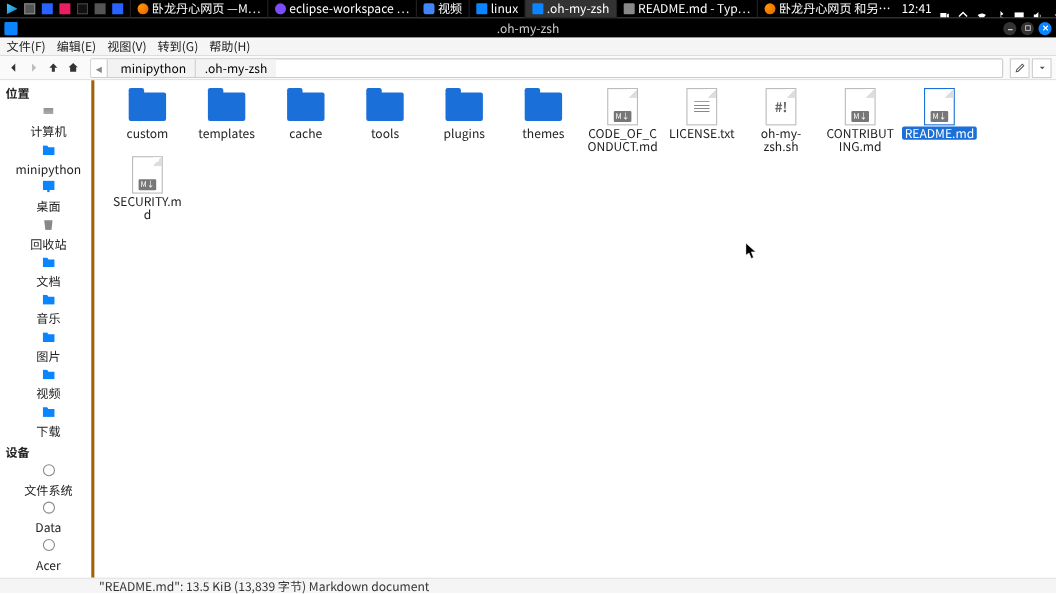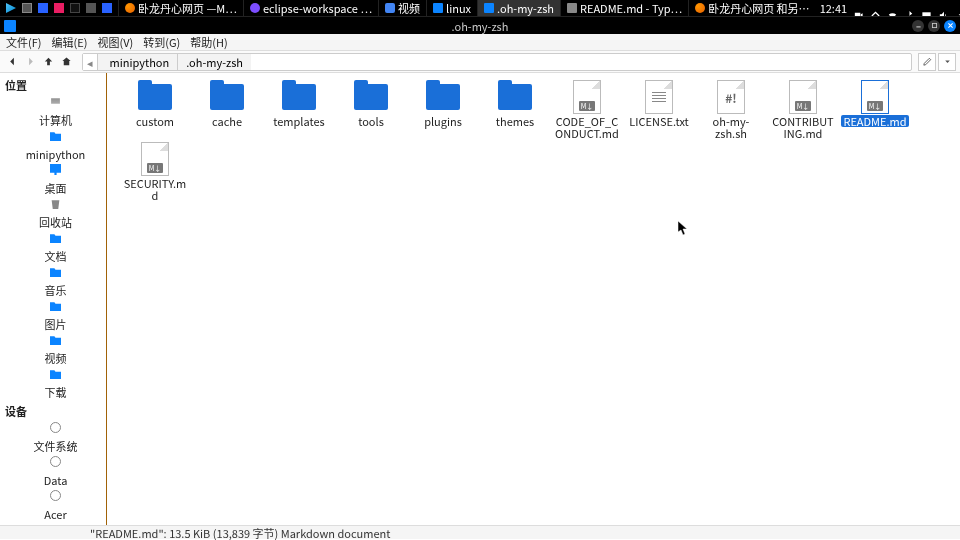--- a/index.html
+++ b/index.html
@@ -49,21 +49,21 @@
 .pathseg { padding:0 8px; display:flex; align-items:center; gap:4px; height:100%; }
 .pathseg + .pathseg { border-left:1px solid #ccc; background:#f3f3f3;}
 .pathseg:first-child svg{width:11px;height:11px;}
 .pathseg.arrow{padding:0 4px;color:#888;background:#fff;}
 .tb-right{display:flex;gap:2px;margin-left:4px;}
 .tb-btn{width:18px;height:18px;border:1px solid #ccc;display:flex;align-items:center;justify-content:center;background:#fff;}
 .tb-btn svg{width:11px;height:11px;}
 
 
 .body { display:flex; height:calc(540px - 16px - 18px - 18px - 22px - 14px); }
-.sidebar { width:107px; background:#fff; border-right:1px solid #a16207; padding:2px 0; font-size:10px; color:#222; overflow:hidden;}
+.sidebar { width:86px; background:#fff; border-right:3px solid #a16207; padding:2px 0; font-size:10px; color:#222; overflow:hidden;}
 .shead { font-weight:bold; padding:2px 5px; }
 .sitem { display:flex; align-items:center; gap:5px; padding:1px 5px 1px 10px; white-space:nowrap;flex-direction:column;}
 .sic { width:11px; height:11px; display:inline-block; }
 .sic.comp{background:linear-gradient(#888,#bbb);clip-path:polygon(10% 20%,90% 20%,90% 70%,10% 70%);}
 .sic.fold{background:#0b84ff;clip-path:polygon(0 20%,40% 20%,50% 35%,100% 35%,100% 100%,0 100%);}
 .sic.desk{background:#0b84ff;clip-path:polygon(0 0,100% 0,100% 80%,60% 80%,60% 100%,40% 100%,40% 80%,0 80%);}
 .sic.trash{background:#888;clip-path:polygon(15% 20%,85% 20%,75% 100%,25% 100%);}
 .sic.disk{border:1px solid #888;border-radius:50%;}
 .sic.net{background:#0b84ff;border-radius:50%;}
 
@@ -321,27 +321,27 @@
         <div class="item">
           <div class="ficon">
             <div class="folder"></div>
           </div>
           <div class="lbl">custom</div>
         </div>
         <div class="item">
           <div class="ficon">
             <div class="folder"></div>
           </div>
+          <div class="lbl">templates</div>
+        </div>
+        <div class="item">
+          <div class="ficon">
+            <div class="folder"></div>
+          </div>
           <div class="lbl">cache</div>
-        </div>
-        <div class="item">
-          <div class="ficon">
-            <div class="folder"></div>
-          </div>
-          <div class="lbl">templates</div>
         </div>
         <div class="item">
           <div class="ficon">
             <div class="folder"></div>
           </div>
           <div class="lbl">tools</div>
         </div>
         <div class="item">
           <div class="ficon">
             <div class="folder"></div>

